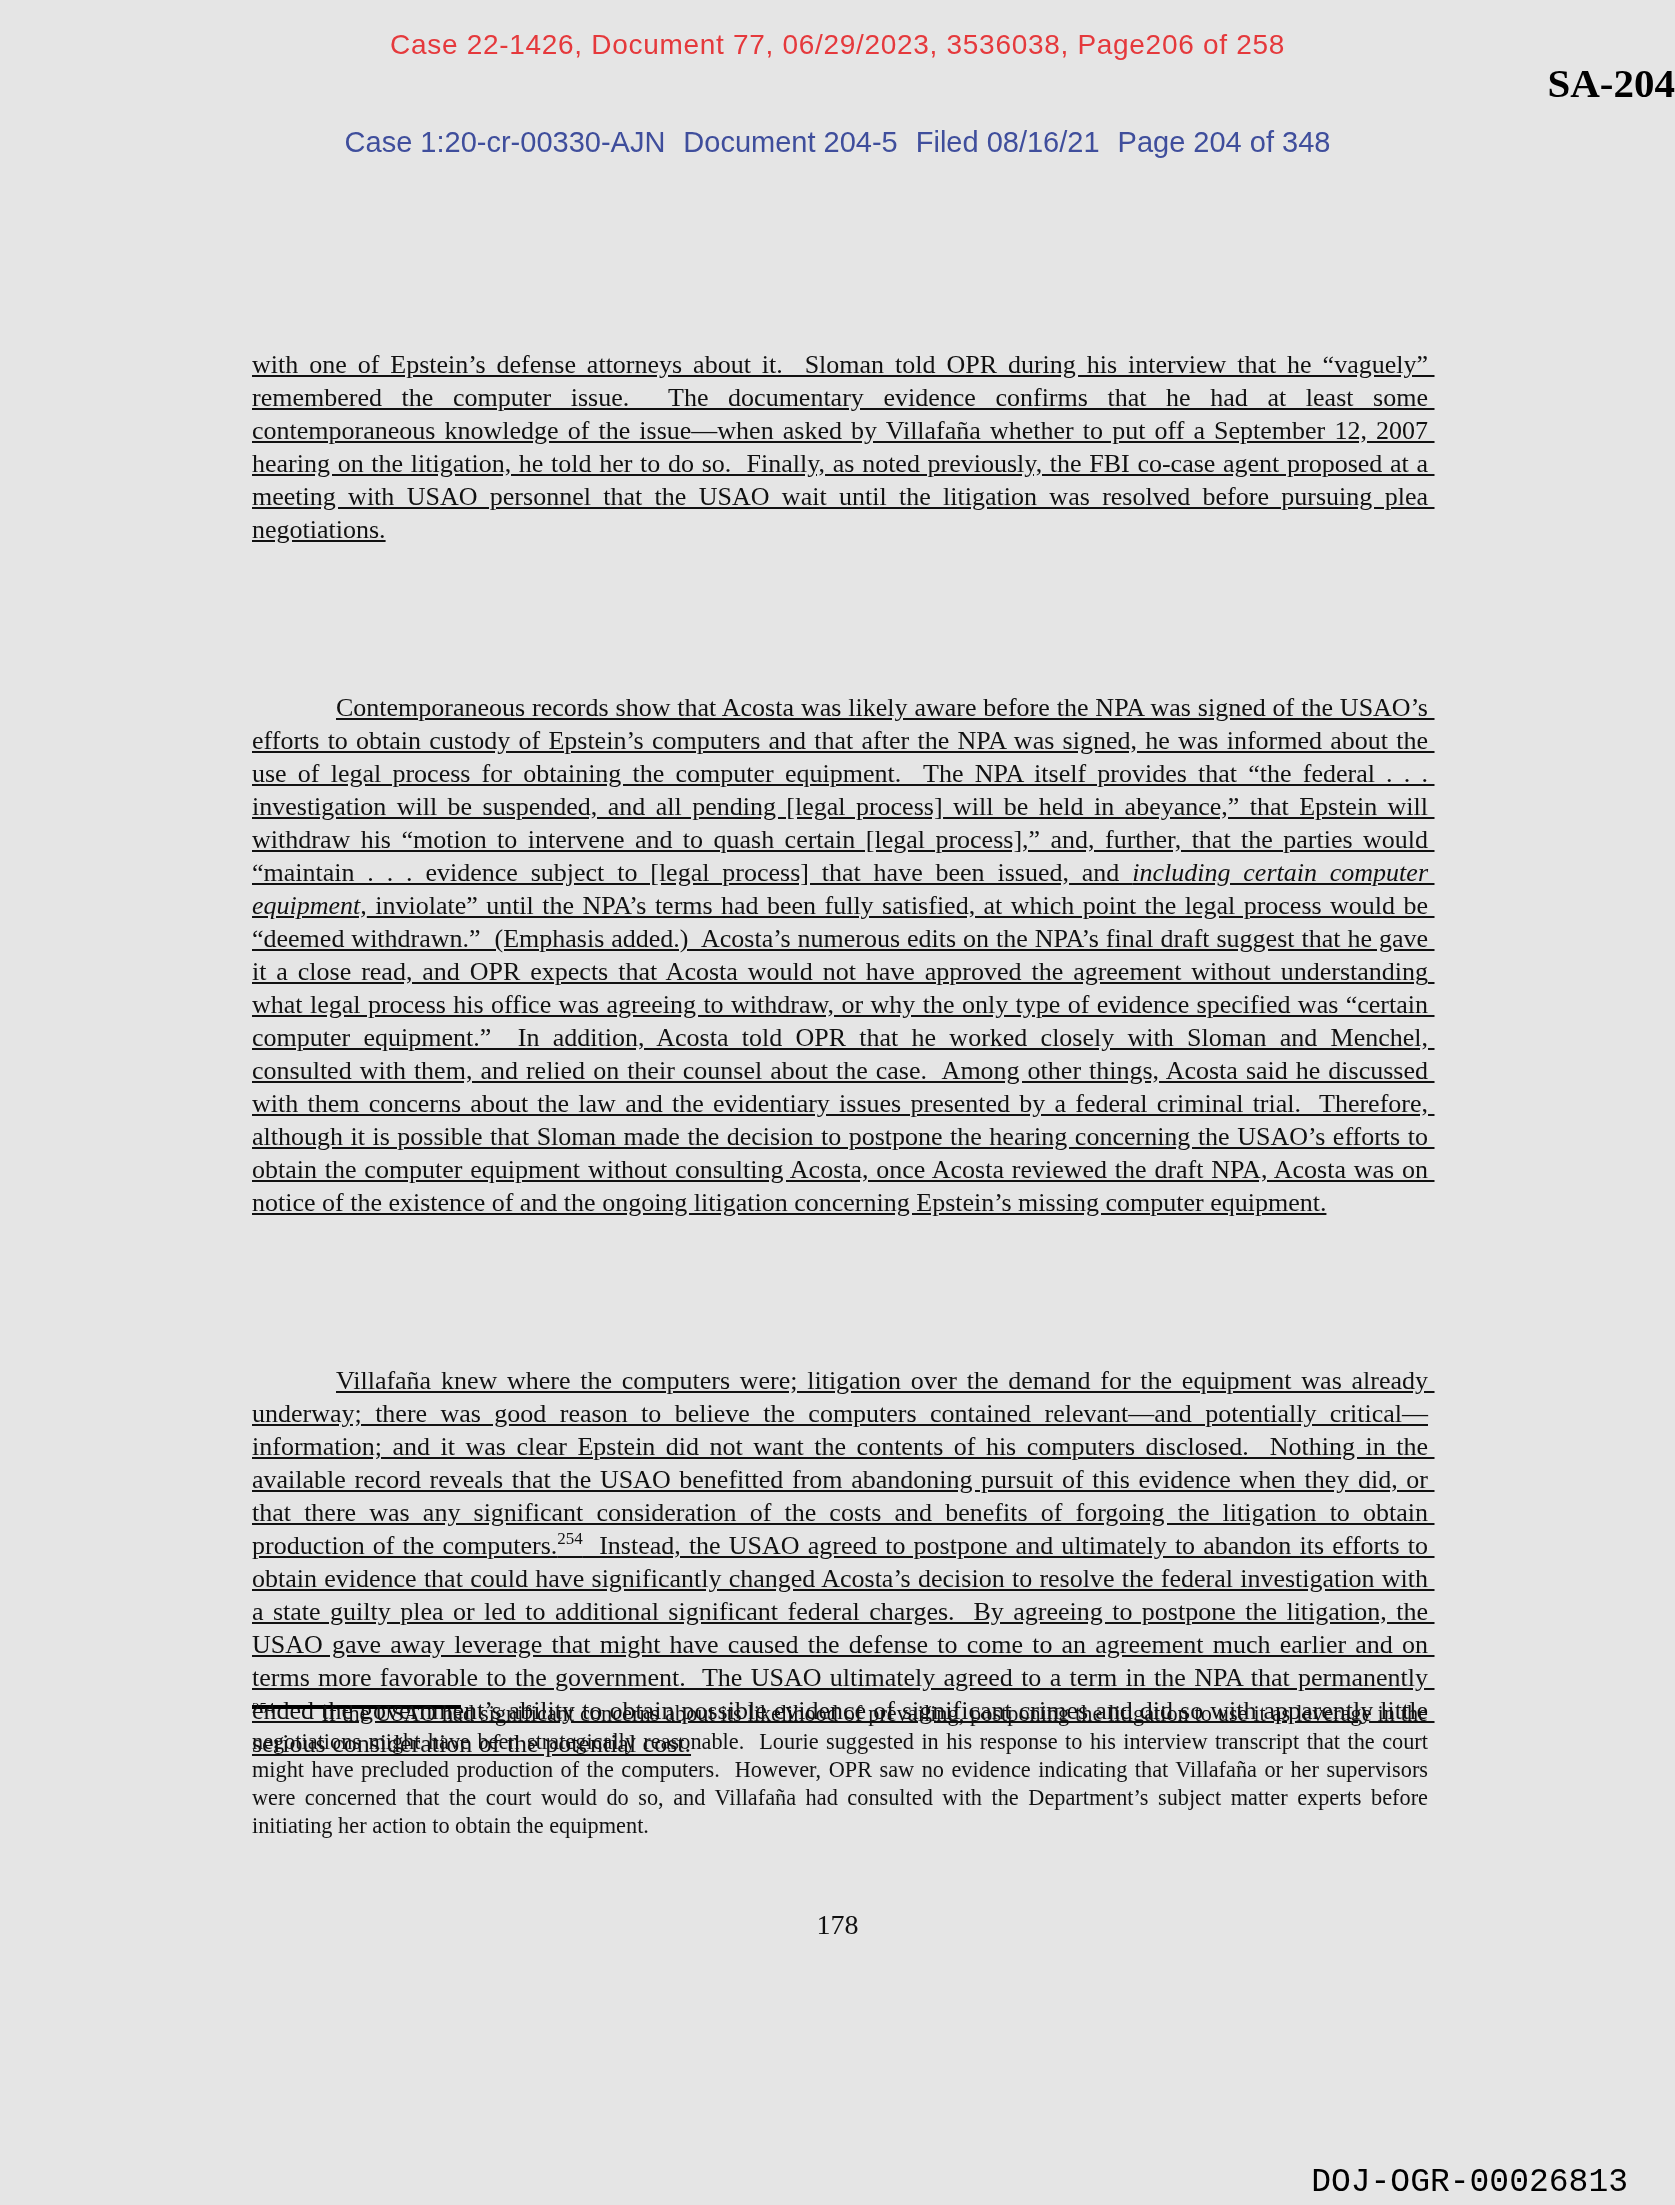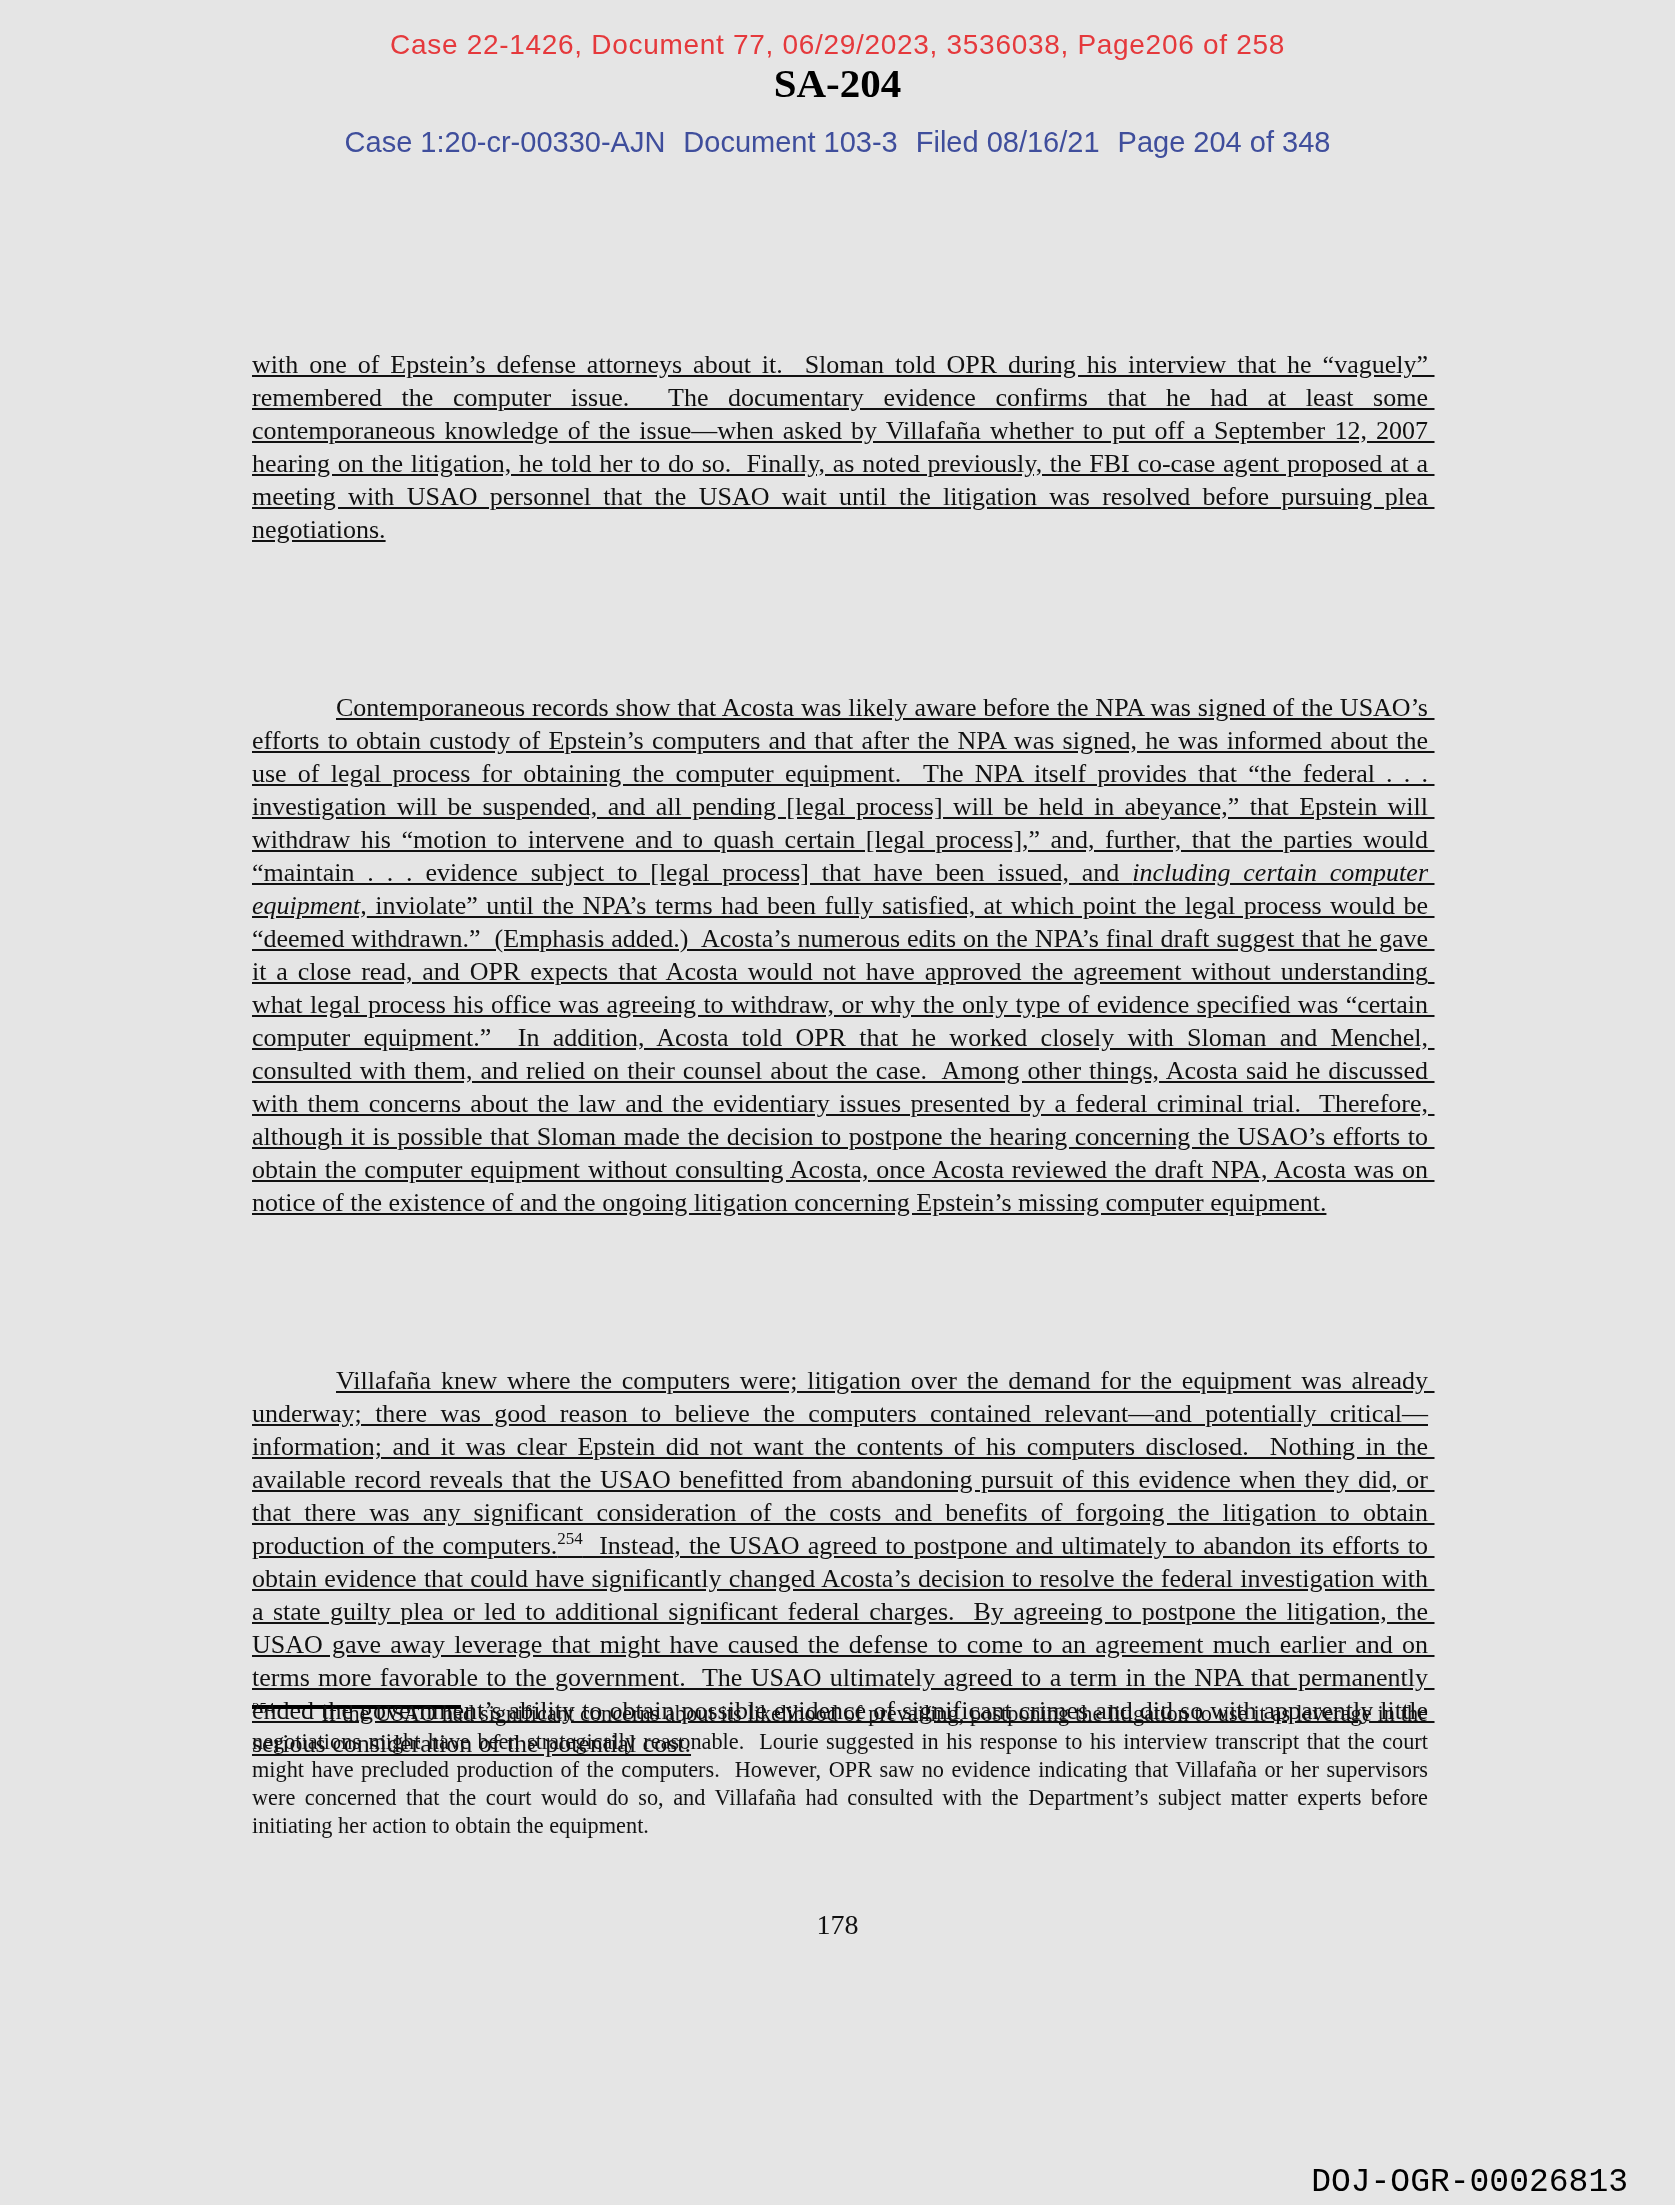--- a/index.html
+++ b/index.html
@@ -12,21 +12,21 @@
     color:#111;
   }
   .appeal-line {
     position:absolute; top:29px; left:0; right:0;
     text-align:center;
     font-family:"Liberation Sans",sans-serif;
     font-size:28px; letter-spacing:0.7px;
   }
   .sa-number {
     position:absolute; top:59px; left:0; right:0;
-    text-align:center;
+    text-align:right;
     font-family:"Liberation Serif","DejaVu Serif",serif;
     font-weight:bold; font-size:41px; color:#000;
   }
   .district-line {
     position:absolute; top:126px; left:0; right:0;
     display:flex; justify-content:center; gap:18px;
     font-family:"Liberation Sans",sans-serif;
     font-size:29px;
   }
   .body-text {
@@ -69,21 +69,21 @@
 <body>
 
 <div class="page">
 
   <div class="appeal-line" style="color: rgb(229, 57, 60);">Case 22-1426, Document 77, 06/29/2023, 3536038, Page206 of 258</div>
 
   <div class="sa-number">SA-204</div>
 
   <div class="district-line" style="color: rgb(63, 78, 156);">
     <span>Case 1:20-cr-00330-AJN</span>
-    <span>Document 103-3</span>
+    <span>Document 204-5</span>
     <span>Filed 08/16/21</span>
     <span>Page 204 of 348</span>
   </div>
 
   <div class="body-text">
     <p><span>with one of Epstein’s defense attorneys about it.  Sloman told OPR during his interview that he “vaguely” remembered the computer issue.  The documentary evidence confirms that he had at least some contemporaneous knowledge of the issue—when asked by Villafaña whether to put off a September 12, 2007 hearing on the litigation, he told her to do so.  Finally, as noted previously, the FBI co-case agent proposed at a meeting with USAO personnel that the USAO wait until the litigation was resolved before pursuing plea negotiations.</span></p>
 
     <p class="indent"><span>Contemporaneous records show that Acosta was likely aware before the NPA was signed of the USAO’s efforts to obtain custody of Epstein’s computers and that after the NPA was signed, he was informed about the use of legal process for obtaining the computer equipment.  The NPA itself provides that “the federal . . . investigation will be suspended, and all pending [legal process] will be held in abeyance,” that Epstein will withdraw his “motion to intervene and to quash certain [legal process],” and, further, that the parties would “maintain . . . evidence subject to [legal process] that have been issued, and </span><em>including certain computer equipment,</em><span> inviolate” until the NPA’s terms had been fully satisfied, at which point the legal process would be “deemed withdrawn.”  (Emphasis added.)  Acosta’s numerous edits on the NPA’s final draft suggest that he gave it a close read, and OPR expects that Acosta would not have approved the agreement without understanding what legal process his office was agreeing to withdraw, or why the only type of evidence specified was “certain computer equipment.”  In addition, Acosta told OPR that he worked closely with Sloman and Menchel, consulted with them, and relied on their counsel about the case.  Among other things, Acosta said he discussed with them concerns about the law and the evidentiary issues presented by a federal criminal trial.  Therefore, although it is possible that Sloman made the decision to postpone the hearing concerning the USAO’s efforts to obtain the computer equipment without consulting Acosta, once Acosta reviewed the draft NPA, Acosta was on notice of the existence of and the ongoing litigation concerning Epstein’s missing computer equipment.</span></p>
 
     <p class="indent"><span>Villafaña knew where the computers were; litigation over the demand for the equipment was already underway; there was good reason to believe the computers contained relevant—and potentially critical—information; and it was clear Epstein did not want the contents of his computers disclosed.  Nothing in the available record reveals that the USAO benefitted from abandoning pursuit of this evidence when they did, or that there was any significant consideration of the costs and benefits of forgoing the litigation to obtain production of the computers.</span><sup class="fn-ref">254</sup><span>  Instead, the USAO agreed to postpone and ultimately to abandon its efforts to obtain evidence that could have significantly changed Acosta’s decision to resolve the federal investigation with a state guilty plea or led to additional significant federal charges.  By agreeing to postpone the litigation, the USAO gave away leverage that might have caused the defense to come to an agreement much earlier and on terms more favorable to the government.  The USAO ultimately agreed to a term in the NPA that permanently ended the government’s ability to obtain possible evidence of significant crimes and did so with apparently little serious consideration of the potential cost.</span></p>

